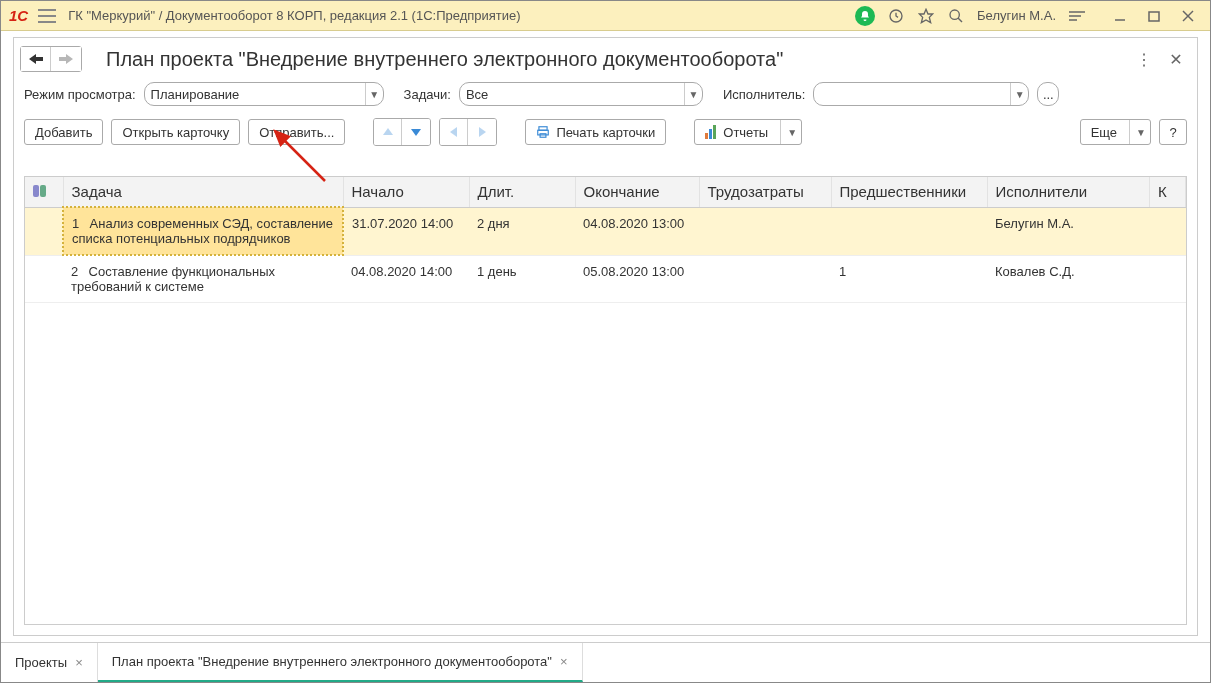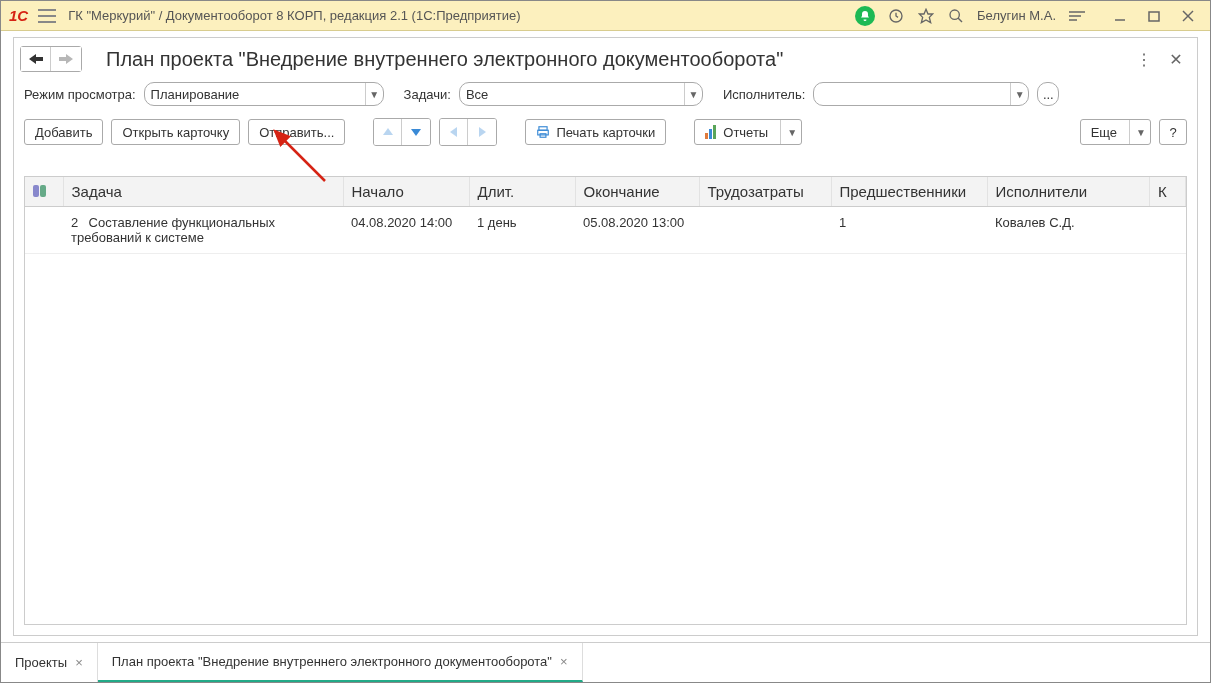--- a/index.html
+++ b/index.html
@@ -281,20 +281,31 @@
             <th>Начало</th>
             <th>Длит.</th>
             <th>Окончание</th>
             <th>Трудозатраты</th>
             <th>Предшественники</th>
             <th>Исполнители</th>
             <th>К</th>
           </tr>
         </thead>
         <tbody id="tbody">
+            <tr class="selected">
+    <td></td>
+    <td class="task-cell"><span class="task-num">1</span>  Анализ современных СЭД, составление списка потенциальных подрядчиков</td>
+    <td>31.07.2020 14:00</td>
+    <td>2 дня</td>
+    <td>04.08.2020 13:00</td>
+    <td></td>
+    <td></td>
+    <td>Белугин М.А.</td>
+    <td></td>
+            </tr>
             <tr>
     <td></td>
     <td class="task-cell"><span class="task-num">2</span>  Составление функциональных требований к системе</td>
     <td>04.08.2020 14:00</td>
     <td>1 день</td>
     <td>05.08.2020 13:00</td>
     <td></td>
     <td>1</td>
     <td>Ковалев С.Д.</td>
     <td></td>

